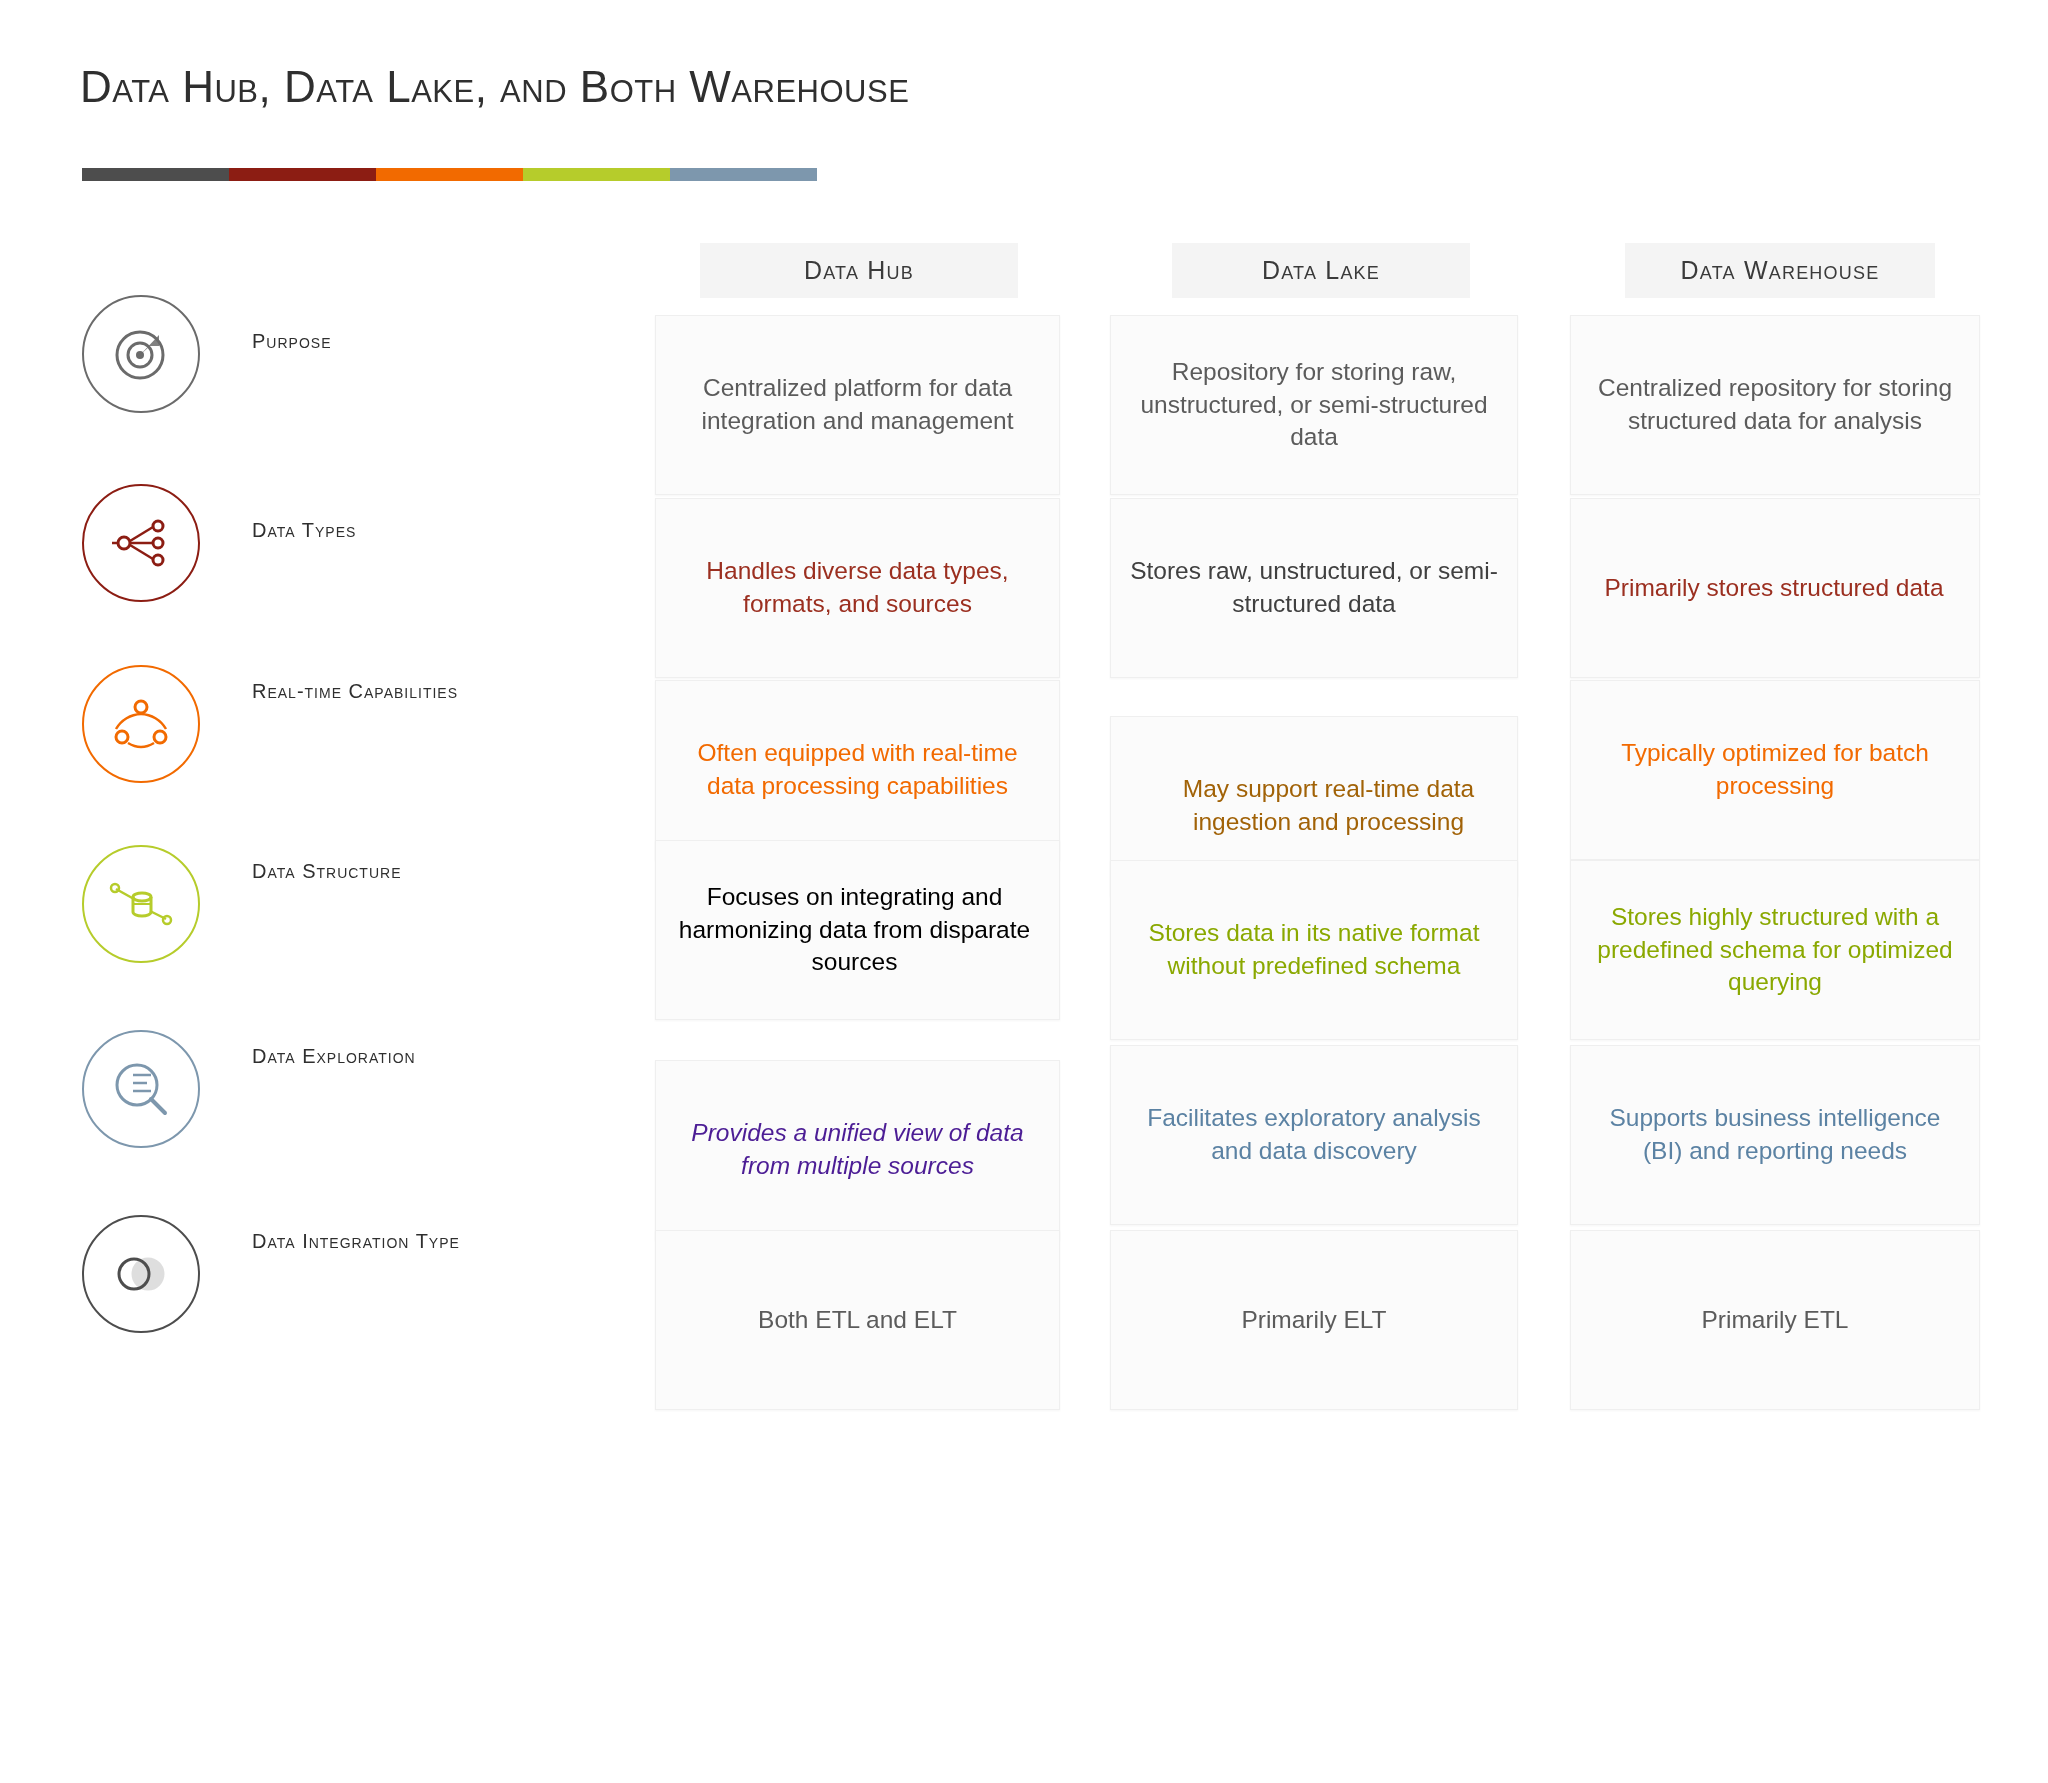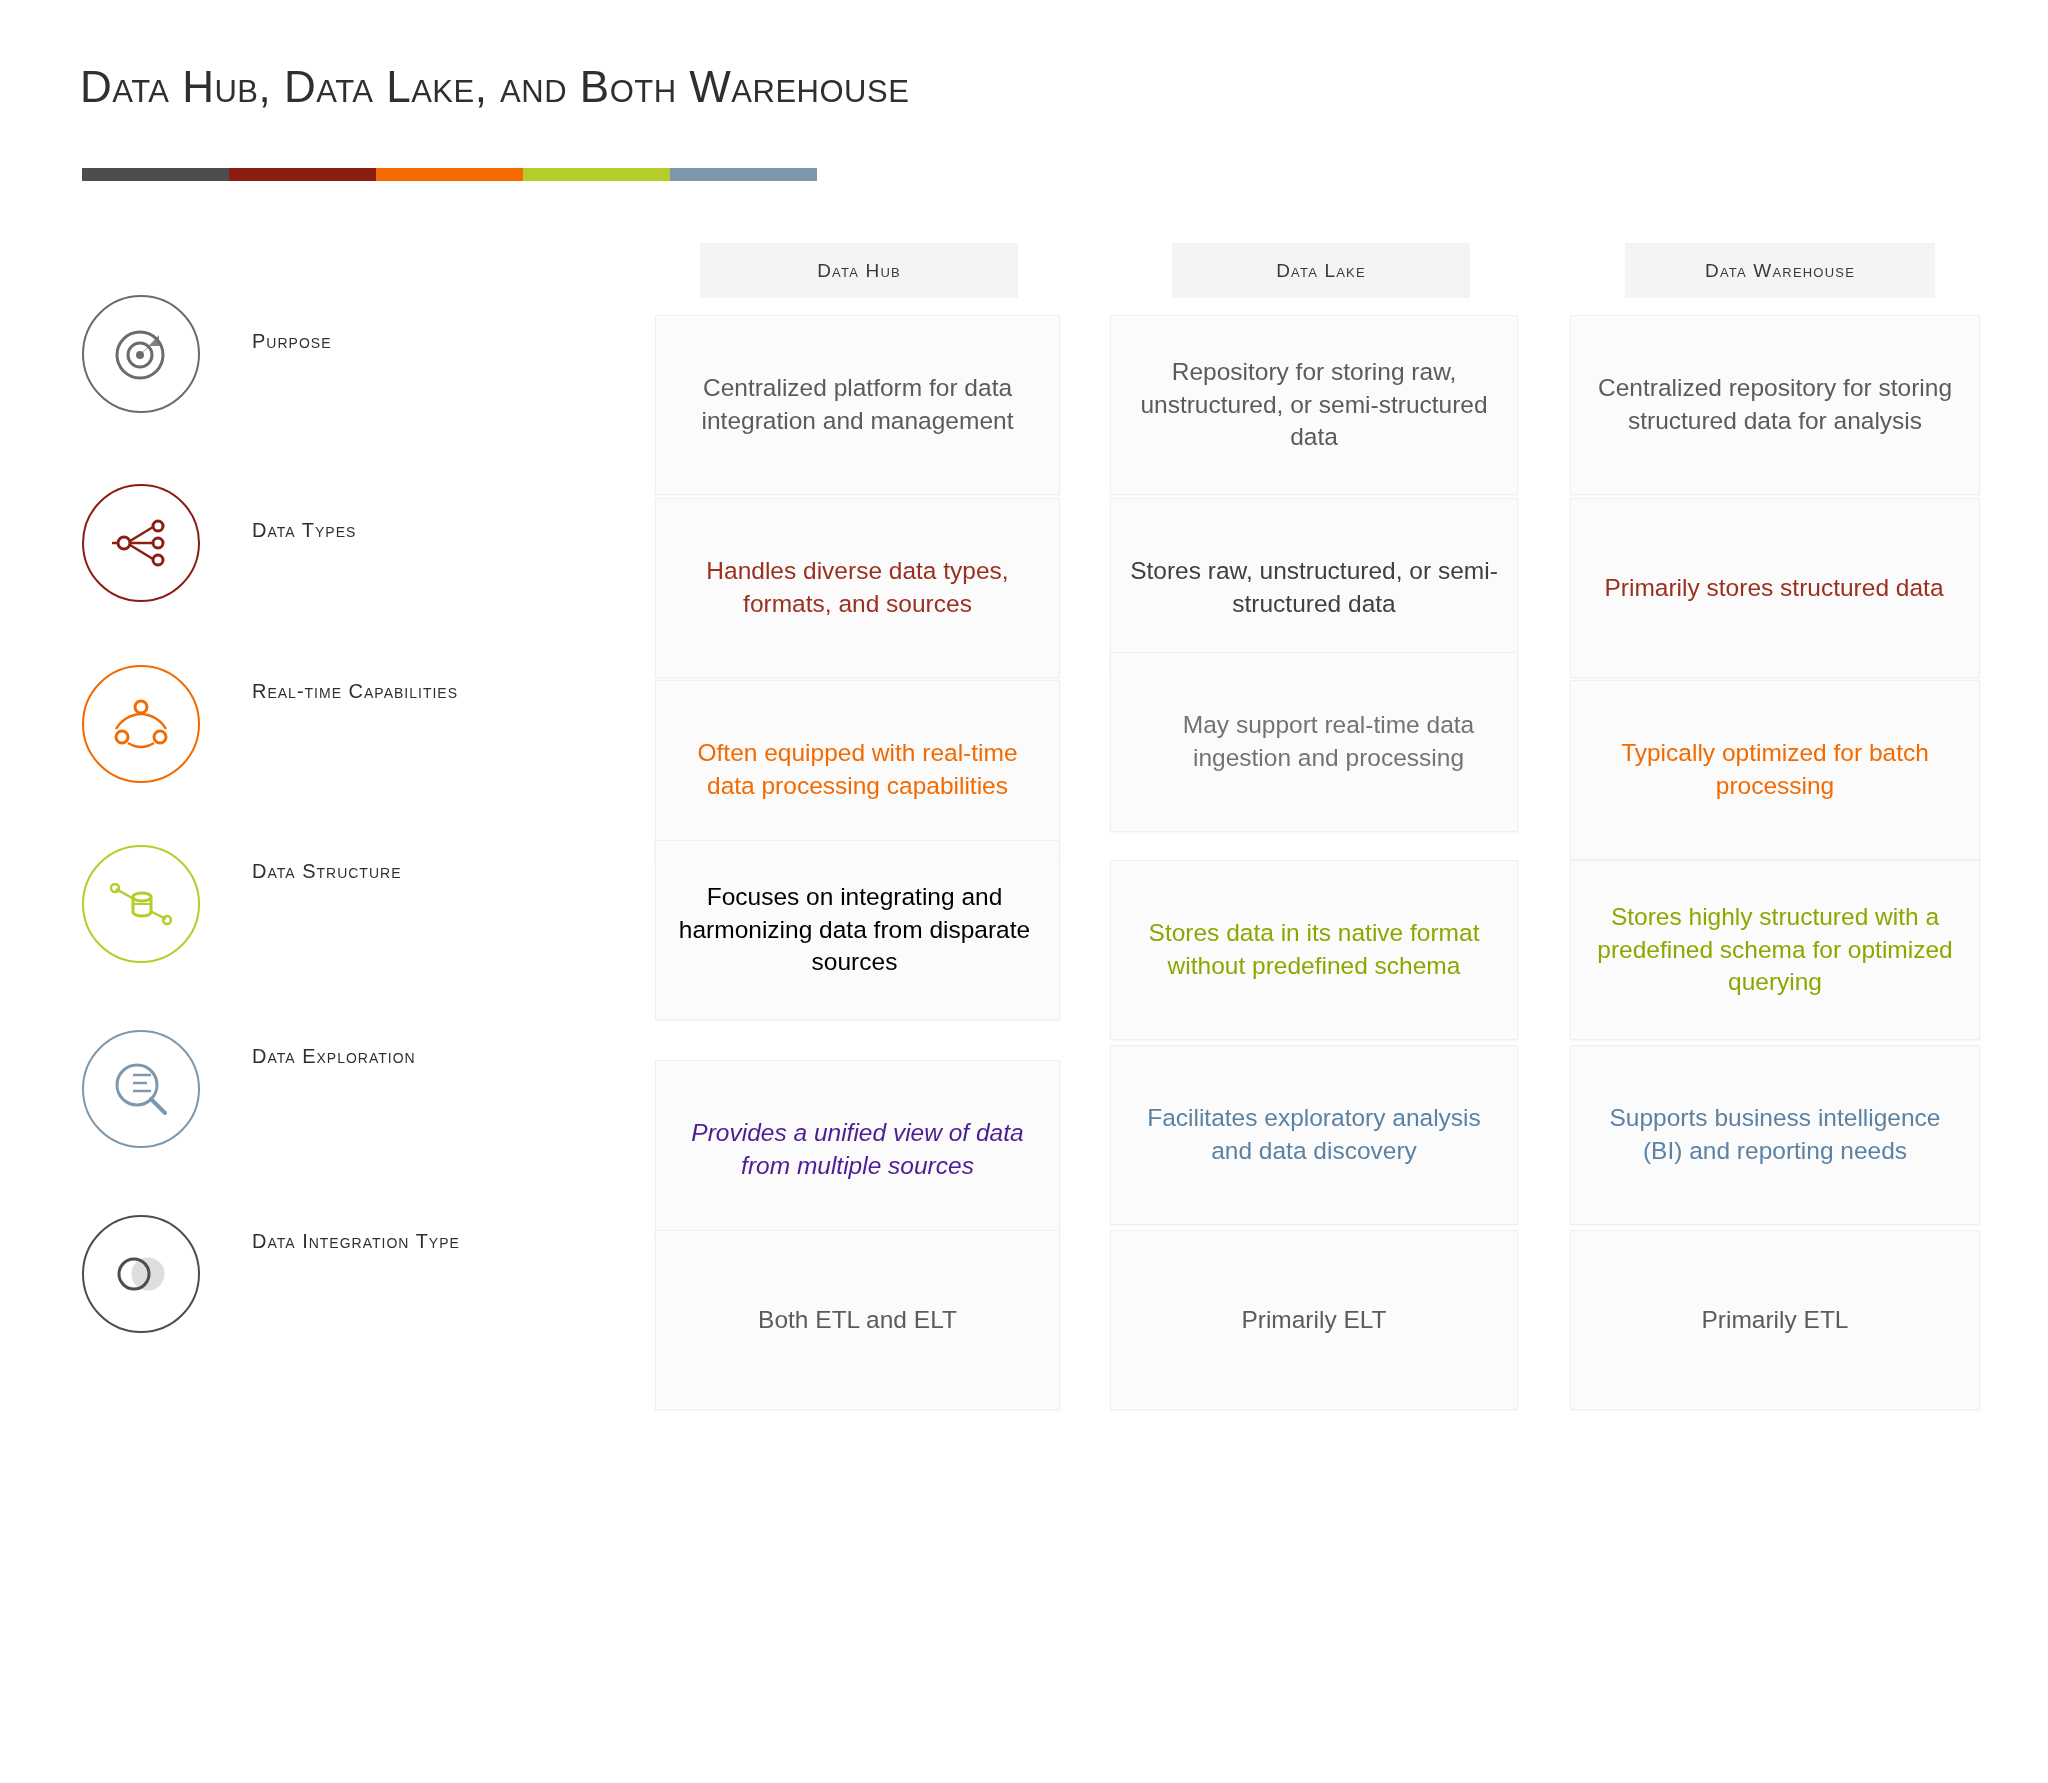--- a/index.html
+++ b/index.html
@@ -43,21 +43,21 @@
   }
   .rule span { display: block; height: 100%; }
 
   
   .col-head {
     position: absolute;
     top: 243px;
     height: 55px;
     background: #f4f4f4;
     color: #3a3a3a;
-    font-size: 19px;
+    font-size: 25px;
     font-variant: small-caps;
     letter-spacing: 1.2px;
     display: flex;
     align-items: center;
     justify-content: center;
   }
   .col1 { left: 700px;  width: 318px; }
   .col2 { left: 1172px; width: 298px; }
   .col3 { left: 1625px; width: 310px; }
 
@@ -172,21 +172,21 @@
         <circle cx="16" cy="48" r="6" fill="none" stroke="#f26a00" stroke-width="3"></circle>
         <circle cx="54" cy="48" r="6" fill="none" stroke="#f26a00" stroke-width="3"></circle>
         <path d="M10 40 A30 30 0 0 1 35 25" fill="none" stroke="#f26a00" stroke-width="2.5"></path>
         <path d="M35 25 A30 30 0 0 1 60 40" fill="none" stroke="#f26a00" stroke-width="2.5"></path>
         <path d="M22 54 Q35 62 48 54" fill="none" stroke="#f26a00" stroke-width="2.5"></path>
       </svg>
           </div>
         </div>
         <div class="row-label" style="top: 679px;">Real-time Capabilities</div>
         <div class="cell cell-a" style="top: 680px; height: 180px; color: rgb(242, 106, 0);">Often equipped with real-time data processing capabilities</div>
-        <div class="cell cell-b" style="top: 652px; height: 180px; color: #737373; padding-left: 47px;">May support real-time data ingestion and processing</div>
+        <div class="cell cell-b" style="top: 716px; height: 180px; color: #a16207; padding-left: 47px;">May support real-time data ingestion and processing</div>
         <div class="cell cell-c" style="top: 680px; height: 180px; color: rgb(242, 106, 0);">Typically optimized for batch processing</div>
       </div>
       <div class="row">
         <div class="icon-wrap" style="top: 845px;">
           <div class="icon-circle" style="border-color: rgb(182, 204, 43);">
             <svg width="74" height="74" viewBox="0 0 74 74">
         <ellipse cx="38" cy="30" rx="9" ry="4" fill="none" stroke="#b6cc2b" stroke-width="3"></ellipse>
         <path d="M29 30 V45 A9 4 0 0 0 47 45 V30" fill="none" stroke="#b6cc2b" stroke-width="3"></path>
         <line x1="29" y1="37" x2="47" y2="37" stroke="#b6cc2b" stroke-width="2"></line>
         <line x1="12" y1="22" x2="30" y2="32" stroke="#b6cc2b" stroke-width="2.5"></line>

